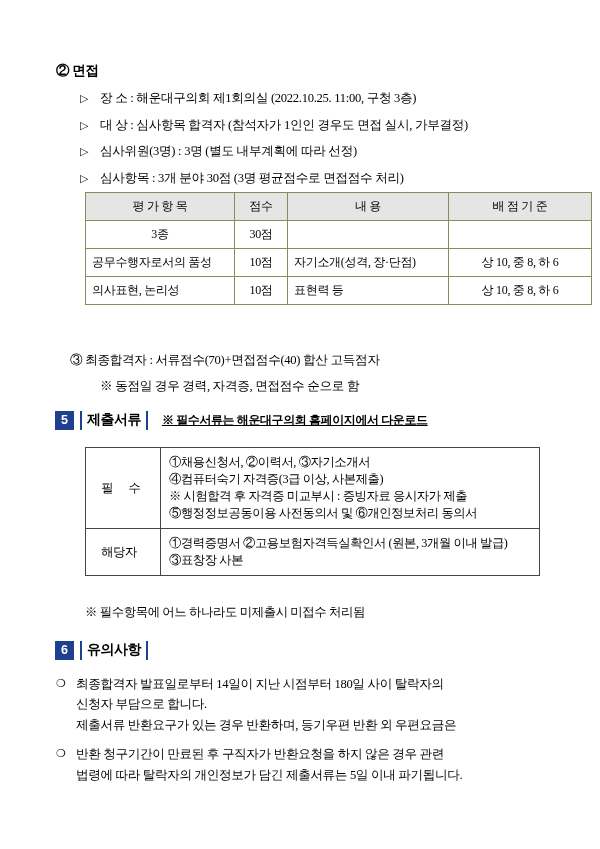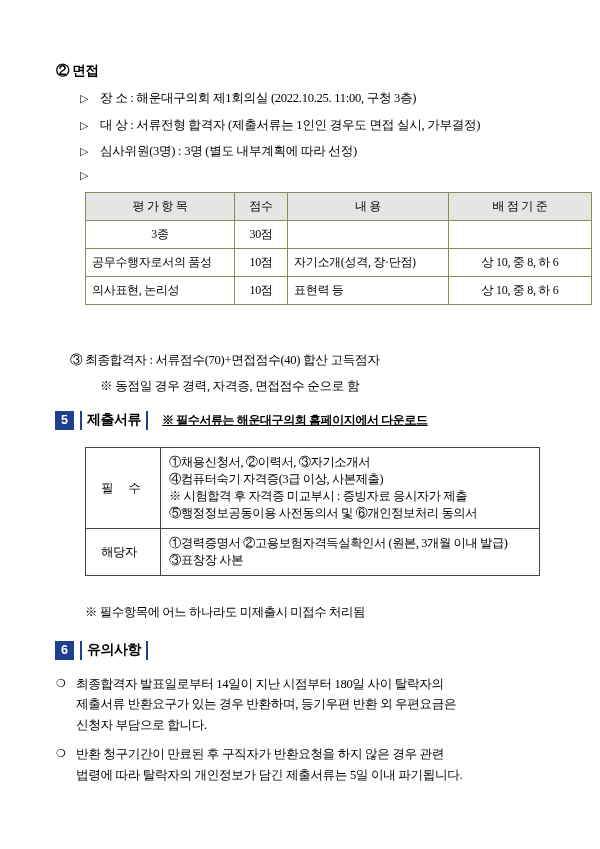--- a/index.html
+++ b/index.html
@@ -171,28 +171,29 @@
 
   <div class="abs sec-head" id="interview-title">② 면접</div>
 
   <div class="abs" id="interview-list">
     <div class="bullet-row">
       <span class="tri">▷</span>
       <span class="txt">장  소 : 해운대구의회 제1회의실 (2022.10.25. 11:00, 구청 3층)</span>
     </div>
     <div class="bullet-row">
       <span class="tri">▷</span>
-      <span class="txt">대  상 : 서류전형 합격자 (제출서류는 1인인 경우도 면접 실시, 가부결정)</span>
+      <span class="txt">대  상 : 심사항목 합격자 (참석자가 1인인 경우도 면접 실시, 가부결정)</span>
     </div>
     <div class="bullet-row">
       <span class="tri">▷</span>
       <span class="txt">심사위원(3명) : 3명 (별도 내부계획에 따라 선정)</span>
     </div>
     <div class="bullet-row">
       <span class="tri">▷</span>
+      <span class="txt">심사항목 : 3개 분야 30점 (3명 평균점수로 면접점수 처리)</span>
     </div>
   </div>
 
   <table class="abs" id="score-table">
     <thead>
       <tr>
         <th class="c-name">평 가 항 목</th>
         <th class="c-score">점수</th>
         <th class="c-desc">내  용</th>
         <th class="c-std">배 점 기 준</th>
@@ -257,22 +258,22 @@
   <div class="abs num-head" id="notes-head">
     <span class="num-box">6</span>
     <span class="num-label">유의사항</span>
   </div>
 
   <div class="abs" id="notes-list">
     <div class="note-item">
       <span class="dot">❍</span>
       <span class="note-body">
         <div>최종합격자 발표일로부터 14일이 지난 시점부터 180일 사이 탈락자의</div>
+        <div>신청자 부담으로 합니다.</div>
         <div>제출서류 반환요구가 있는 경우 반환하며, 등기우편 반환 외 우편요금은</div>
-        <div>신청자 부담으로 합니다.</div>
       </span>
     </div>
     <div class="note-item">
       <span class="dot">❍</span>
       <span class="note-body">
         <div>반환 청구기간이 만료된 후 구직자가 반환요청을 하지 않은 경우 관련</div>
         <div>법령에 따라 탈락자의 개인정보가 담긴 제출서류는 5일 이내 파기됩니다.</div>
       </span>
     </div>
   </div>

